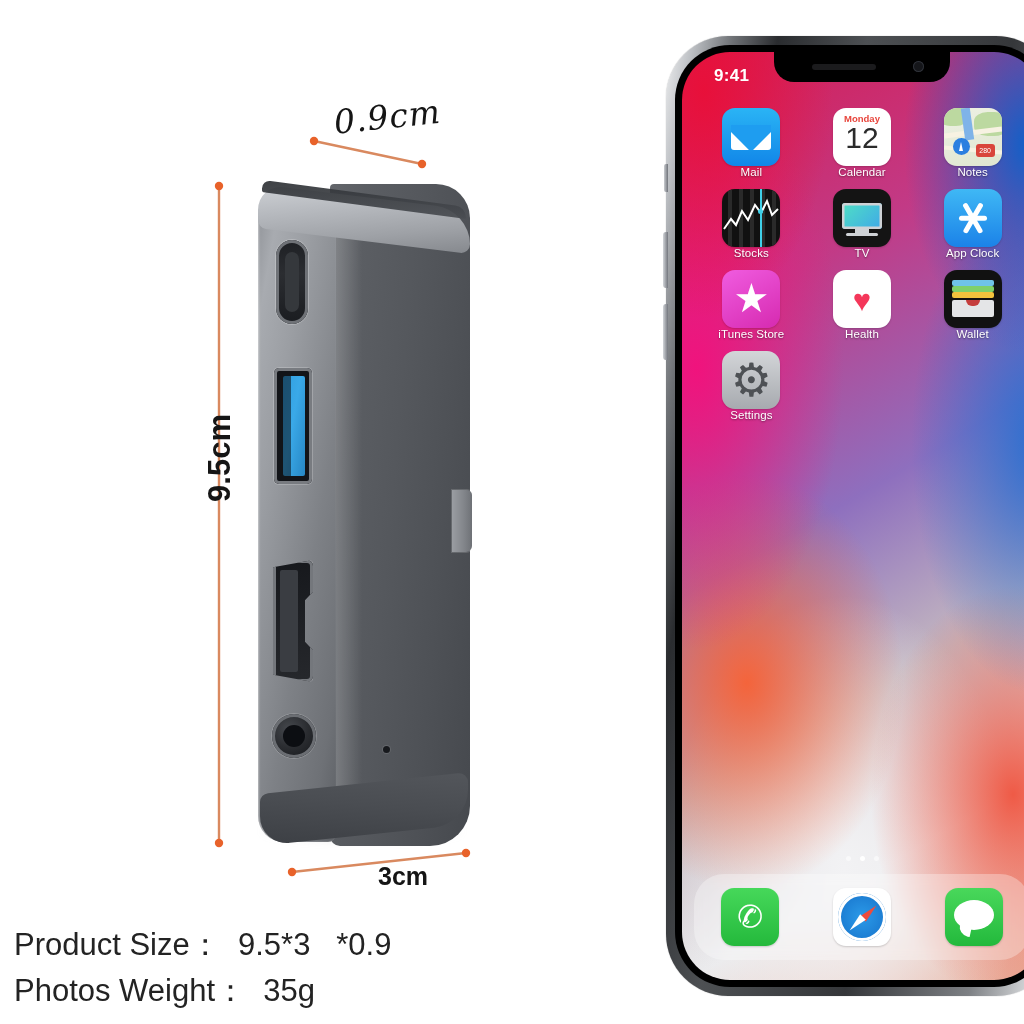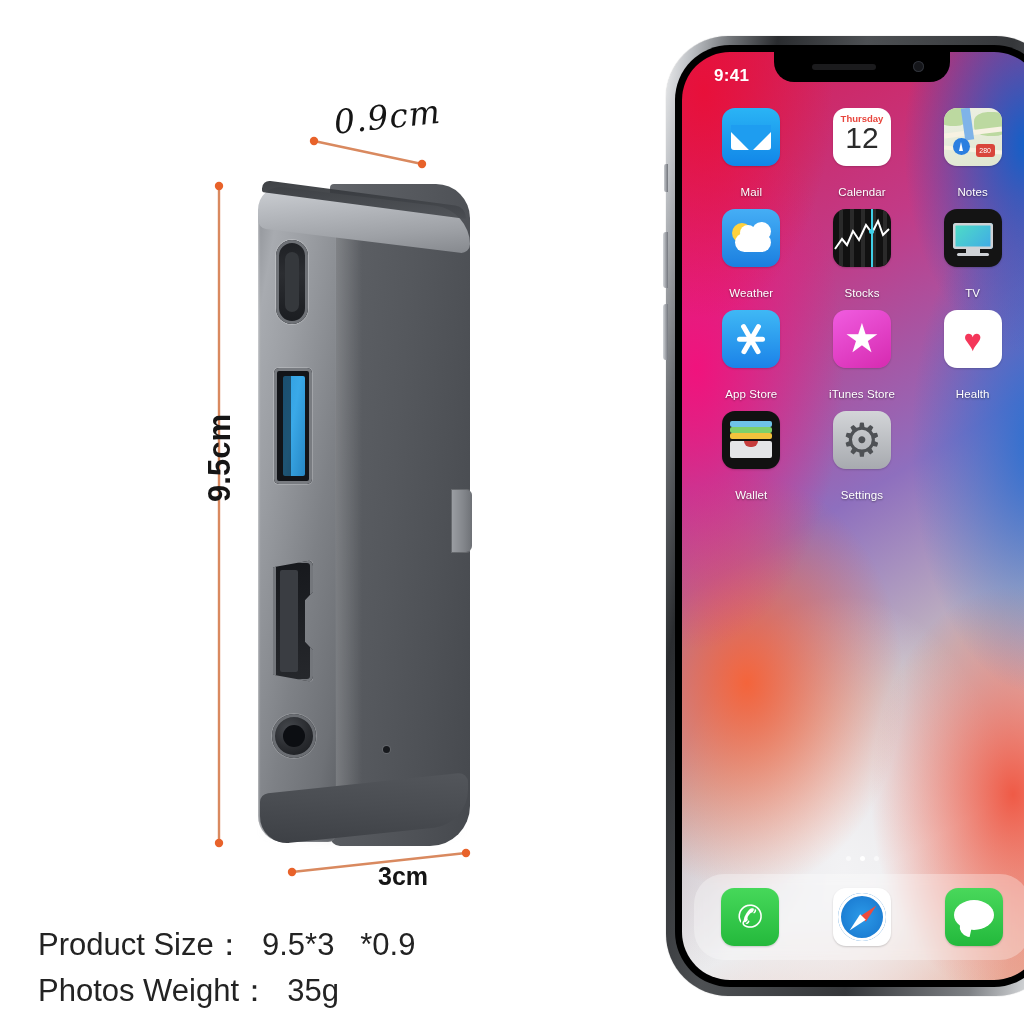--- a/index.html
+++ b/index.html
@@ -193,21 +193,21 @@
 
   
   .app-grid{
     position:absolute;left:0;top:56px;width:360px;
     display:grid;grid-template-columns:repeat(3,1fr);
     row-gap:11px;justify-items:center;padding:0 14px;box-sizing:border-box;z-index:4;
   }
   .app{width:92px;display:flex;flex-direction:column;align-items:center;}
   .app-icon{width:58px;height:58px;border-radius:13px;position:relative;overflow:hidden;box-shadow:0 1px 2px rgba(0,0,0,.18);}
   .app-label{
-    margin-top:20px;color:#fff;font-size:11.5px;letter-spacing:.1px;
+    margin-top:0;color:#fff;font-size:11.5px;letter-spacing:.1px;
     text-shadow:0 1px 2px rgba(0,0,0,.45);white-space:nowrap;
     font-family:"Liberation Sans", sans-serif;
   }
 
   
   .ic-mail{background:linear-gradient(180deg,#2ab4f5,#1186e8);}
   .ic-mail .env{position:absolute;left:9px;top:17px;width:40px;height:25px;background:#fff;border-radius:3px;}
   .ic-mail .flap{position:absolute;left:9px;top:17px;width:40px;height:25px;overflow:hidden;}
   .ic-mail .flap::before{content:"";position:absolute;left:3px;top:-14px;width:34px;height:34px;background:#1e9df0;transform:rotate(45deg);}
 
@@ -294,21 +294,21 @@
   .ic-safari{background:#fff;}
   .ic-safari .ring{position:absolute;left:5px;top:5px;width:48px;height:48px;border-radius:50%;background:radial-gradient(circle at 50% 50%,#2b9ae8 0%,#1d7fd4 62%,#176fc0 100%);box-shadow:inset 0 0 0 3px #fff;}
   .ic-safari .needle{position:absolute;left:50%;top:50%;width:0;height:0;}
   .ic-safari .n-red{position:absolute;left:-3px;top:-17px;border-left:4px solid transparent;border-right:4px solid transparent;border-bottom:19px solid #ee4b3c;transform:rotate(45deg);transform-origin:50% 100%;}
   .ic-safari .n-white{position:absolute;left:-3px;top:0px;border-left:4px solid transparent;border-right:4px solid transparent;border-top:19px solid #fff;transform:rotate(45deg);transform-origin:50% 0%;}
   .ic-msg{background:linear-gradient(180deg,#49d85b,#23b93c);}
   .ic-msg .bub{position:absolute;left:9px;top:12px;width:40px;height:30px;background:#fff;border-radius:50%;}
   .ic-msg .tail{position:absolute;left:14px;top:36px;width:12px;height:12px;background:#fff;border-radius:0 0 0 10px;transform:rotate(12deg);}
 
   
-  #specs{position:absolute;left:14px;top:922px;width:640px;margin-left:24px;}
+  #specs{position:absolute;left:14px;top:922px;width:640px;}
   .spec-line{
     color:#232323;font-size:31px;line-height:46px;white-space:pre;
     font-family:"Liberation Sans", sans-serif;font-weight:400;
   }
 </style>
 </head>
 <body>
 
 <div id="stage">
 
@@ -374,48 +374,41 @@
         <div class="app">
           <div class="app-icon ic-mail">
             <div class="env"></div>
               <div class="flap"></div>
           </div>
           <div class="app-label">Mail</div>
         </div>
 
         <div class="app">
           <div class="app-icon ic-cal">
-            <div class="d">Thursday</div>
+            <div class="d">Monday</div>
             <div class="n">12</div>
           </div>
           <div class="app-label">Calendar</div>
         </div>
 
 
         <div class="app">
           <div class="app-icon ic-maps">
             <div class="green" style="left:-6px;top:-4px;width:30px;height:22px;"></div>
             <div class="green" style="left:30px;top:4px;width:34px;height:24px;"></div>
             <div class="road" style="left:0;top:22px;width:58px;height:5px;transform:rotate(-7deg);"></div>
             <div class="road" style="left:0;top:40px;width:58px;height:4px;transform:rotate(5deg);"></div>
             <div class="blue-road"></div>
             <div class="pin"></div>
             <div class="shield">280</div>
           </div>
           <div class="app-label">Notes</div>
         </div>
 
 
-        <div class="app">
-          <div class="app-icon ic-weather">
-            <div class="sun"></div>
-              <div class="cloud"></div>
-          </div>
-          <div class="app-label">Weather</div>
-        </div>
 
 
 
         <div class="app">
           <div class="app-icon ic-stocks">
             <div class="bar" style="left:6px;"></div>
               <div class="bar" style="left:17px;"></div>
             <div class="bar" style="left:28px;"></div>
               <div class="bar" style="left:39px;"></div>
             <div class="bar" style="left:50px;"></div>
@@ -436,21 +429,21 @@
           </div>
           <div class="app-label">TV</div>
         </div>
 
         <div class="app">
           <div class="app-icon ic-appstore">
             <div class="stk" style="transform:translate(-50%,-50%) rotate(60deg);"></div>
             <div class="stk" style="transform:translate(-50%,-50%) rotate(-60deg);"></div>
             <div class="stk" style="transform:translate(-50%,-50%) rotate(0deg);width:28px;"></div>
           </div>
-          <div class="app-label">App Store</div>
+          <div class="app-label">App Clock</div>
         </div>
 
         <div class="app">
           <div class="app-icon ic-itunes">
             <div class="star">★</div>
           </div>
           <div class="app-label">iTunes Store</div>
         </div>
 
         <div class="app">

